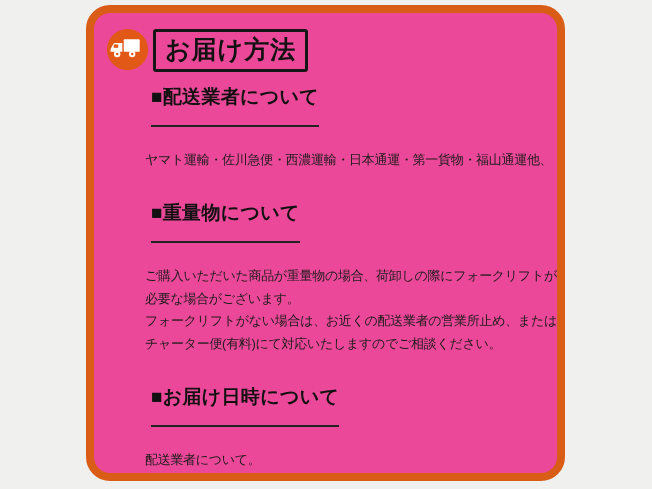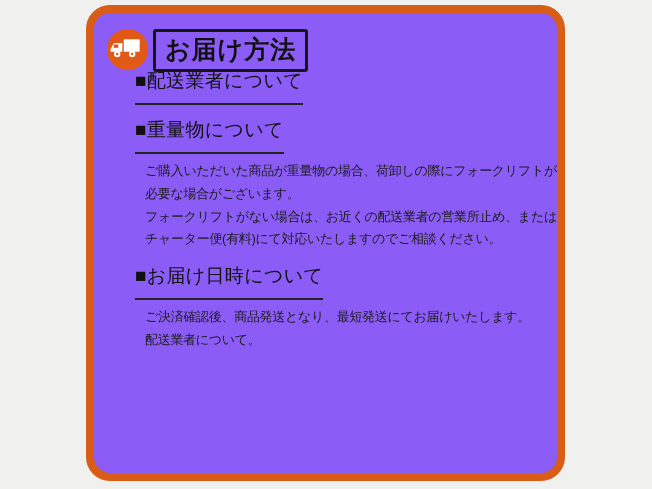--- a/index.html
+++ b/index.html
@@ -4,42 +4,42 @@
 <style>
   html,body{margin:0;padding:0;}
   body{
     width:652px;height:489px;position:relative;overflow:hidden;
     background:var(--page-bg,#f0f0ee);
     font-family:"Liberation Sans","DejaVu Sans",sans-serif;
     color:#1c1c1c;
   }
   .card{
     position:absolute;left:86px;top:5px;width:479px;height:476px;
-    box-sizing:border-box;background:#8b5cf6;
+    box-sizing:border-box;background:#ec4899;
     border:8px solid var(--accent-orange,#d95c17);
     border-radius:24px;
   }
   .card-header{
     position:absolute;left:11px;top:12px;height:48px;
     display:flex;align-items:center;
   }
   .truck-badge{width:45px;height:45px;flex:0 0 auto;}
   .title-box{
     margin-left:3px;margin-top:3px;
     border:3px solid #151515;border-radius:3px;
     padding:1px 9px 3px 9px;
     font-size:25px;font-weight:bold;letter-spacing:1px;color:#111;
     white-space:nowrap;
   }
   .sections{position:absolute;left:41px;top:57px;right:10px;}
   .section{margin:0 0 14px 0;}
   .section-heading{
-    display:inline-block;margin:0;
-    font-size:19px;font-weight:normal;line-height:22px;color:#111;
-    border-bottom:2px solid #222;padding-bottom:11px;
+    display:inline-block;margin:16px;
+    font-size:19px;font-weight:bold;line-height:22px;color:#111;
+    border-bottom:2px solid #222;padding-bottom:17px;
     white-space:nowrap;letter-spacing:0.3px;
   }
   .section-body{margin:6px 0 0 10px;}
   .body-line{
     font-size:13px;line-height:22.8px;letter-spacing:-0.3px;
     white-space:nowrap;color:#1c1c1c;
   }
 </style>
 </head>
 <body>
@@ -60,35 +60,35 @@
       </svg>
     </span>
     <div class="title-box">お届け方法</div>
   </div>
 
   <div class="sections">
 
     <div class="section">
       <h2 class="section-heading">■配送業者について</h2>
       <div class="section-body">
+        <div class="body-line">ヤマト運輸・佐川急便・西濃運輸・日本通運・第一貨物・福山通運他、</div>
       </div>
     </div>
 
     <div class="section">
       <h2 class="section-heading">■重量物について</h2>
       <div class="section-body">
         <div class="body-line">ご購入いただいた商品が重量物の場合、荷卸しの際にフォークリフトが</div>
         <div class="body-line">必要な場合がございます。</div>
         <div class="body-line">フォークリフトがない場合は、お近くの配送業者の営業所止め、または</div>
         <div class="body-line">チャーター便(有料)にて対応いたしますのでご相談ください。</div>
       </div>
     </div>
 
     <div class="section">
       <h2 class="section-heading">■お届け日時について</h2>
       <div class="section-body">
-        <div class="body-line">ご決済確認後、商品発送となり、最短発送にてお届けいたします。</div>
         <div class="body-line">配送業者について。</div>
       </div>
     </div>
 
   </div>
 </div>
 
 </body></html>

